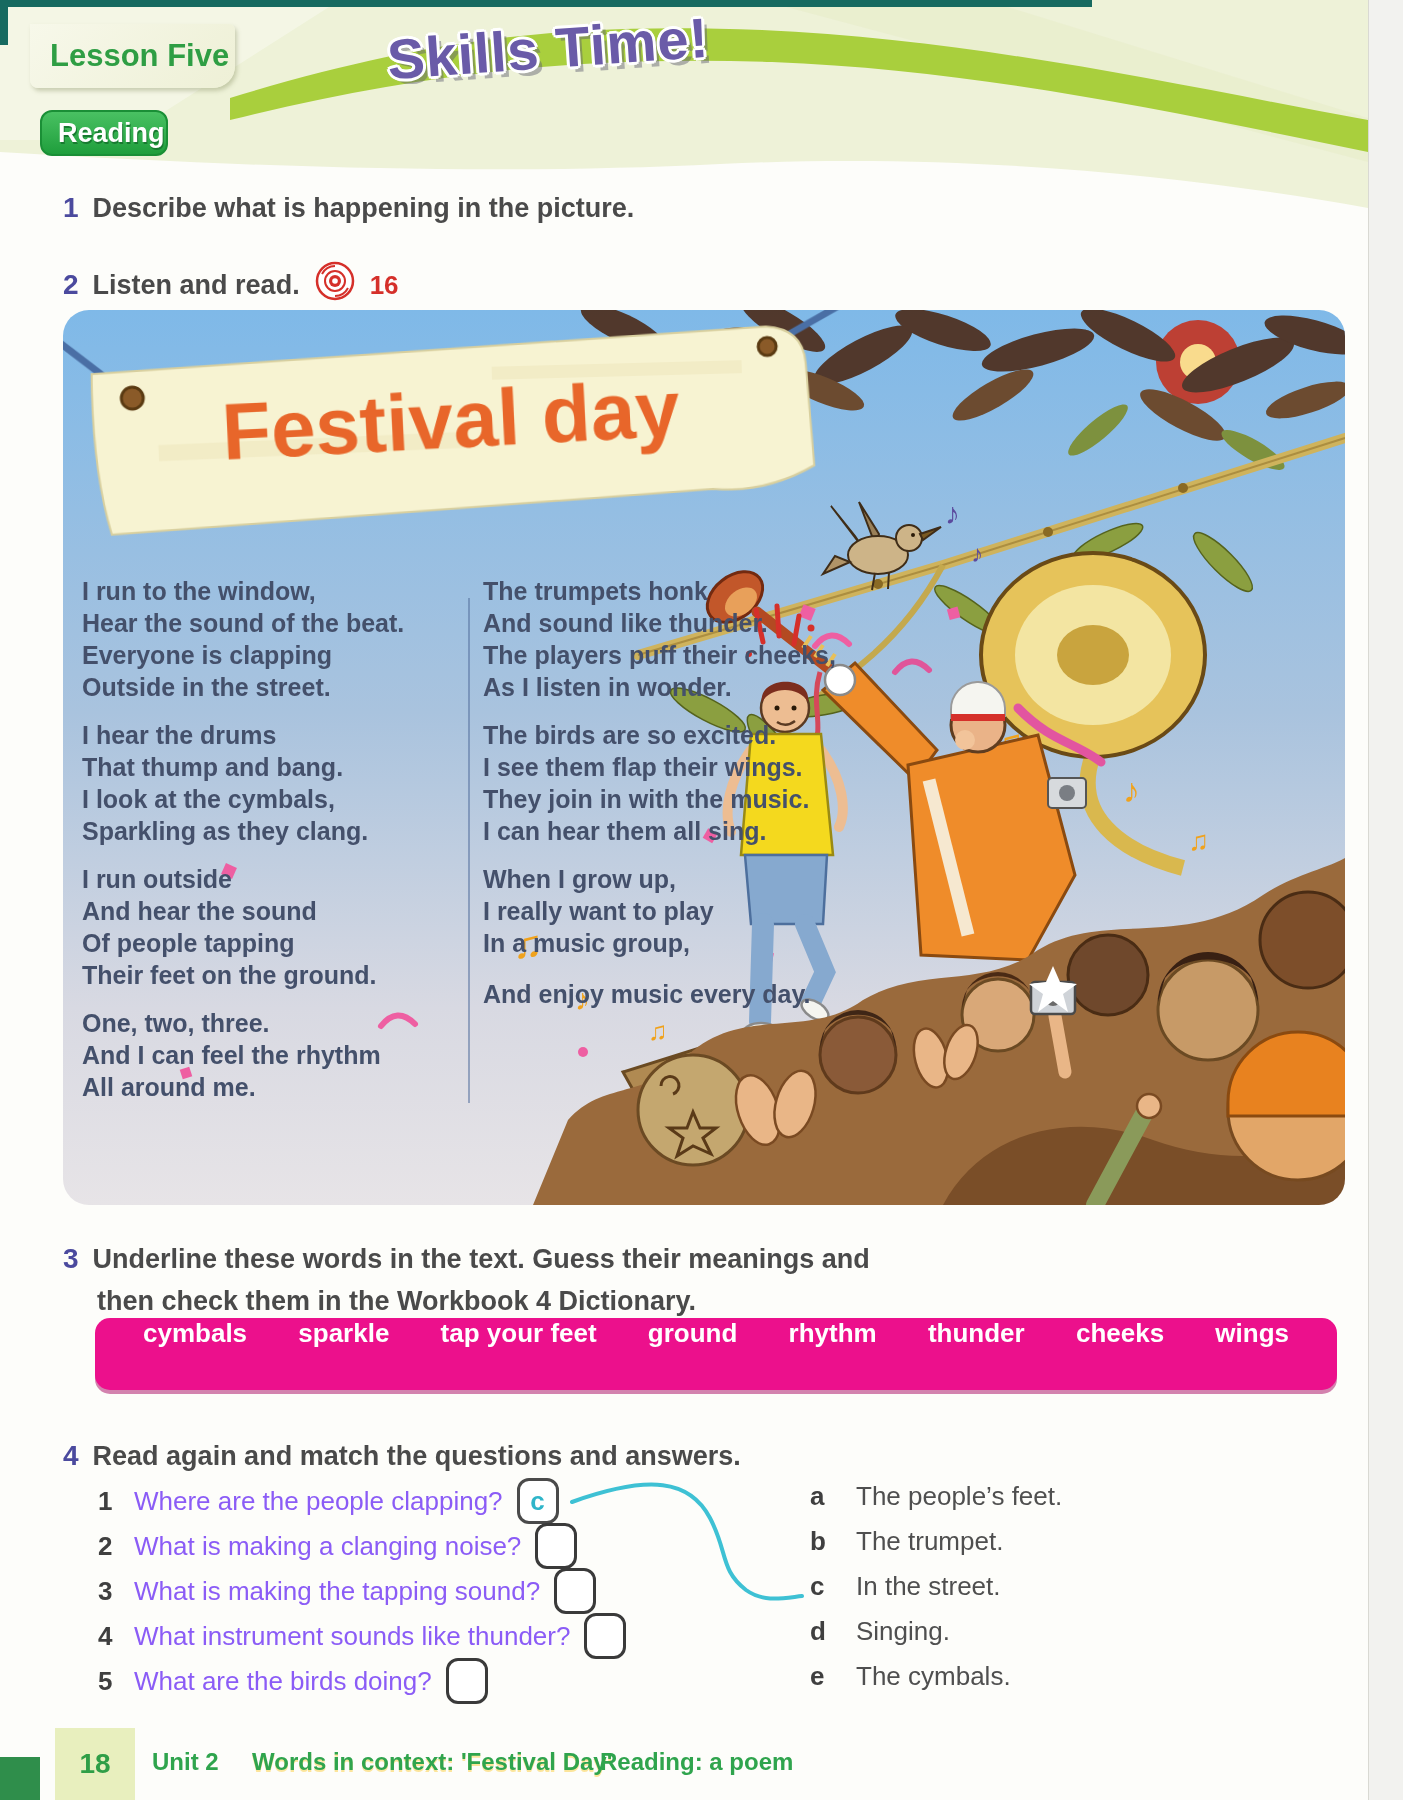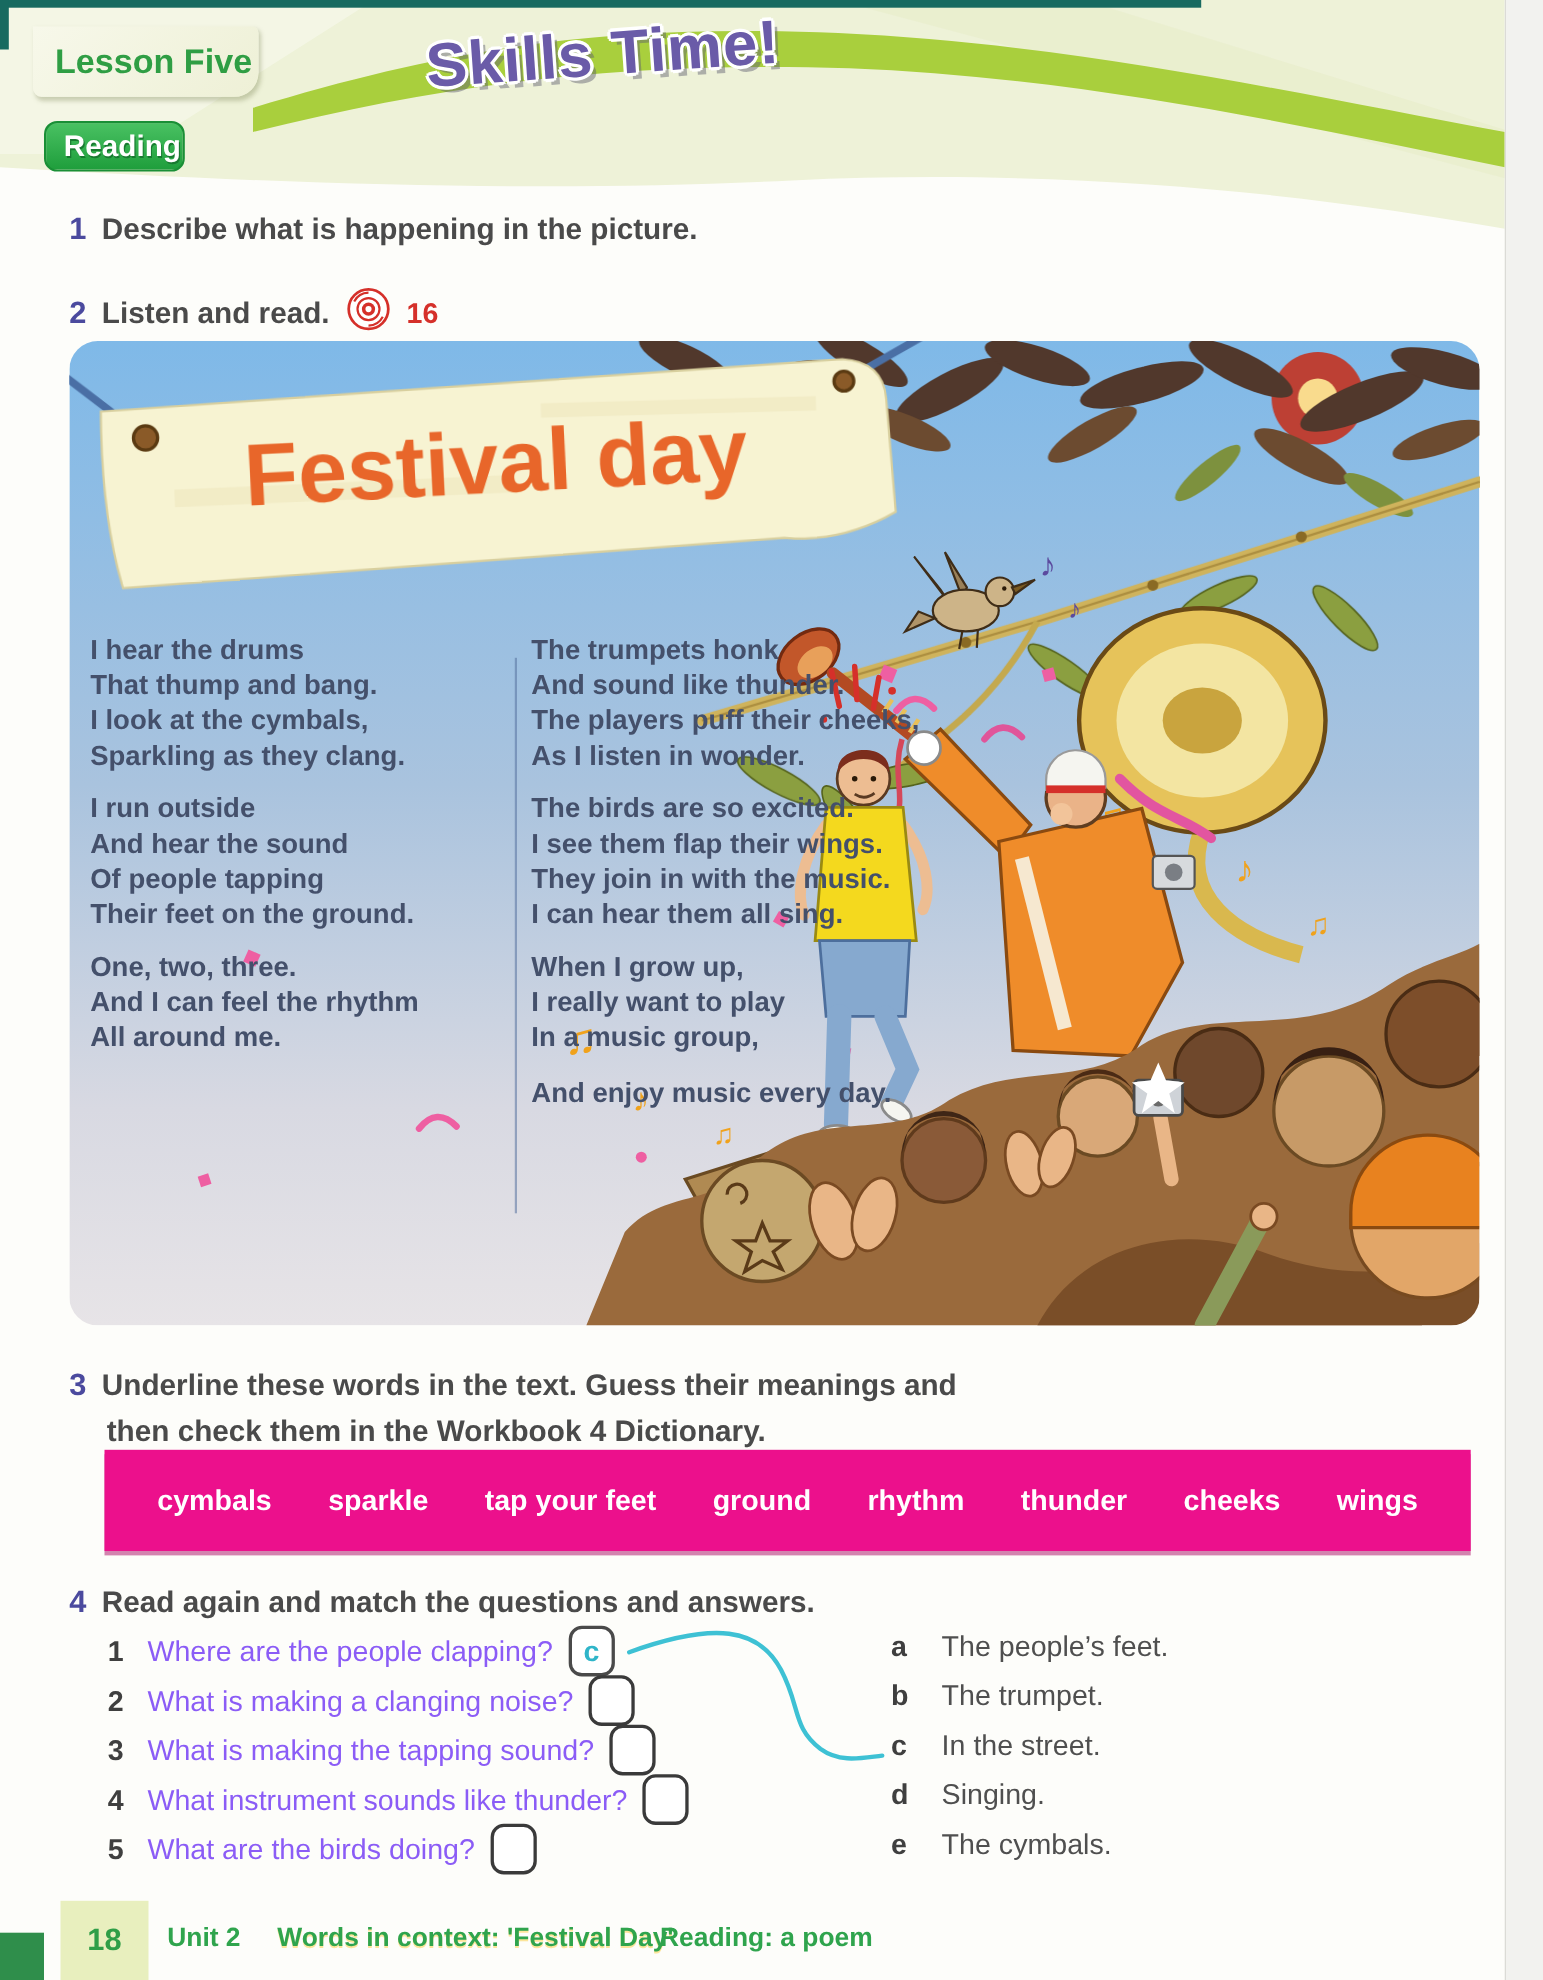--- a/index.html
+++ b/index.html
@@ -44,24 +44,24 @@
     left:63px;top:310px;width:1282px;height:895px;
     border-radius:26px;overflow:hidden;
   }
   .scene svg{position:absolute;left:0;top:0;}
   .poem-col{position:absolute;}
   .pline{font-size:25px;line-height:32px;font-weight:700;color:#44506b;white-space:nowrap;}
   .stanza{margin-bottom:16px;}
   .poem-divider{position:absolute;left:405px;top:288px;width:2px;height:505px;background:#56719f;opacity:.55;}
   
   .word-bar{
-    left:95px;top:1318px;width:1242px;height:92px;
-    background:#ec108c;border-radius:0;
+    left:95px;top:1318px;width:1242px;height:72px;
+    background:#ec108c;border-radius:15px;
     box-shadow:0 4px 0 rgba(170,8,98,.5);
-    display:flex;align-items:center;justify-content:space-between;
+    display:flex;align-items:flex-start;justify-content:space-between;
     padding:0 48px;box-sizing:border-box;
   }
   .word-bar span{font-size:26px;font-weight:700;color:#ffffff;white-space:nowrap;}
   
   .q-row{display:flex;align-items:center;gap:14px;height:46px;}
   .q-num{font-size:26px;font-weight:700;color:#3f3f3f;width:22px;}
   .q-text{font-size:26px;color:#8b5cf6;white-space:nowrap;}
   .answer-box{
     width:42px;height:46px;border:3px solid #3a3a3a;border-radius:12px;
     background:#ffffff;display:flex;align-items:center;justify-content:center;
@@ -309,20 +309,26 @@
       <circle cx="990" cy="688" r="8" fill="#6a6a6a"></circle>
       <path d="M990,656 L997,672 L1014,674 L1000,684 L1005,702 L990,691 L975,702 L980,684 L966,674 L983,672 Z" fill="#ffffff"></path>
       <path d="M1032,895 L1082,802" stroke="#8a9a5a" stroke-width="18" stroke-linecap="round"></path>
       <circle cx="1086" cy="796" r="12" fill="#e9b687" stroke="#7a4a22" stroke-width="2.5"></circle>
     </g>
   </svg>
 
   <div class="poem-divider"></div>
   <div class="poem-col" style="left:19px;top:265px;">
     <div class="stanza">
+      <div class="pline">I run to the window,</div>
+      <div class="pline">Hear the sound of the beat.</div>
+      <div class="pline">Everyone is clapping</div>
+      <div class="pline">Outside in the street.</div>
+    </div>
+    <div class="stanza">
       <div class="pline">I hear the drums</div>
       <div class="pline">That thump and bang.</div>
       <div class="pline">I look at the cymbals,</div>
       <div class="pline">Sparkling as they clang.</div>
     </div>
     <div class="stanza">
       <div class="pline">I run outside</div>
       <div class="pline">And hear the sound</div>
       <div class="pline">Of people tapping</div>
       <div class="pline">Their feet on the ground.</div>

